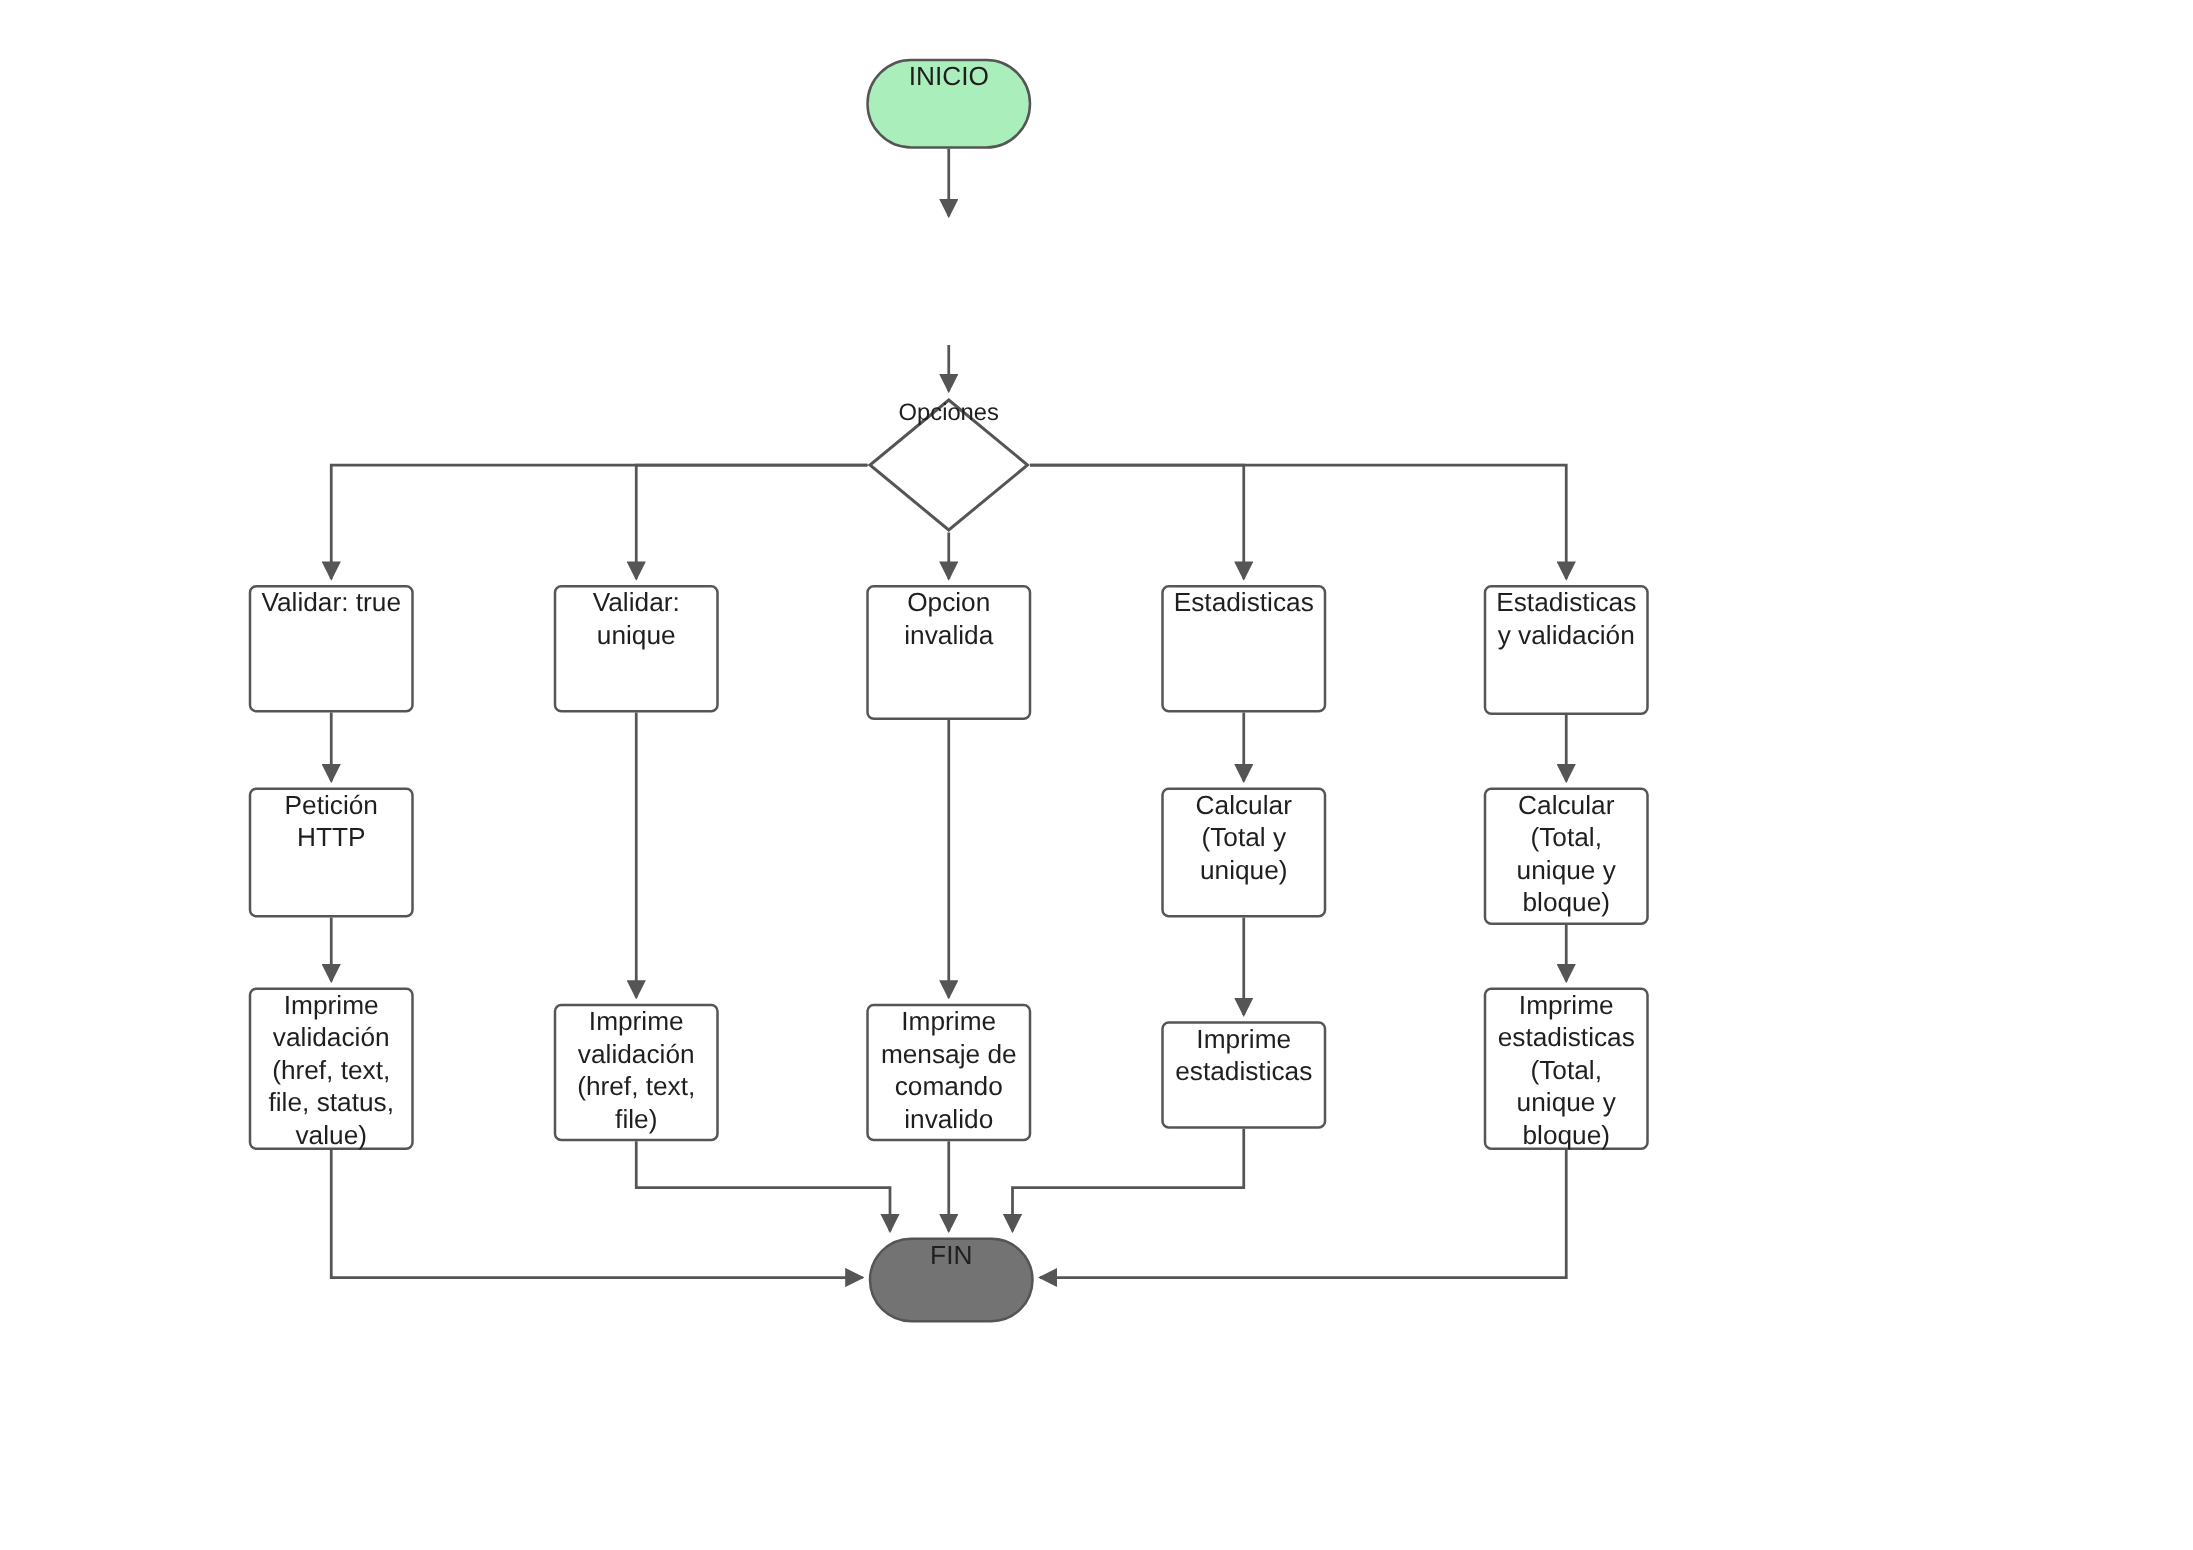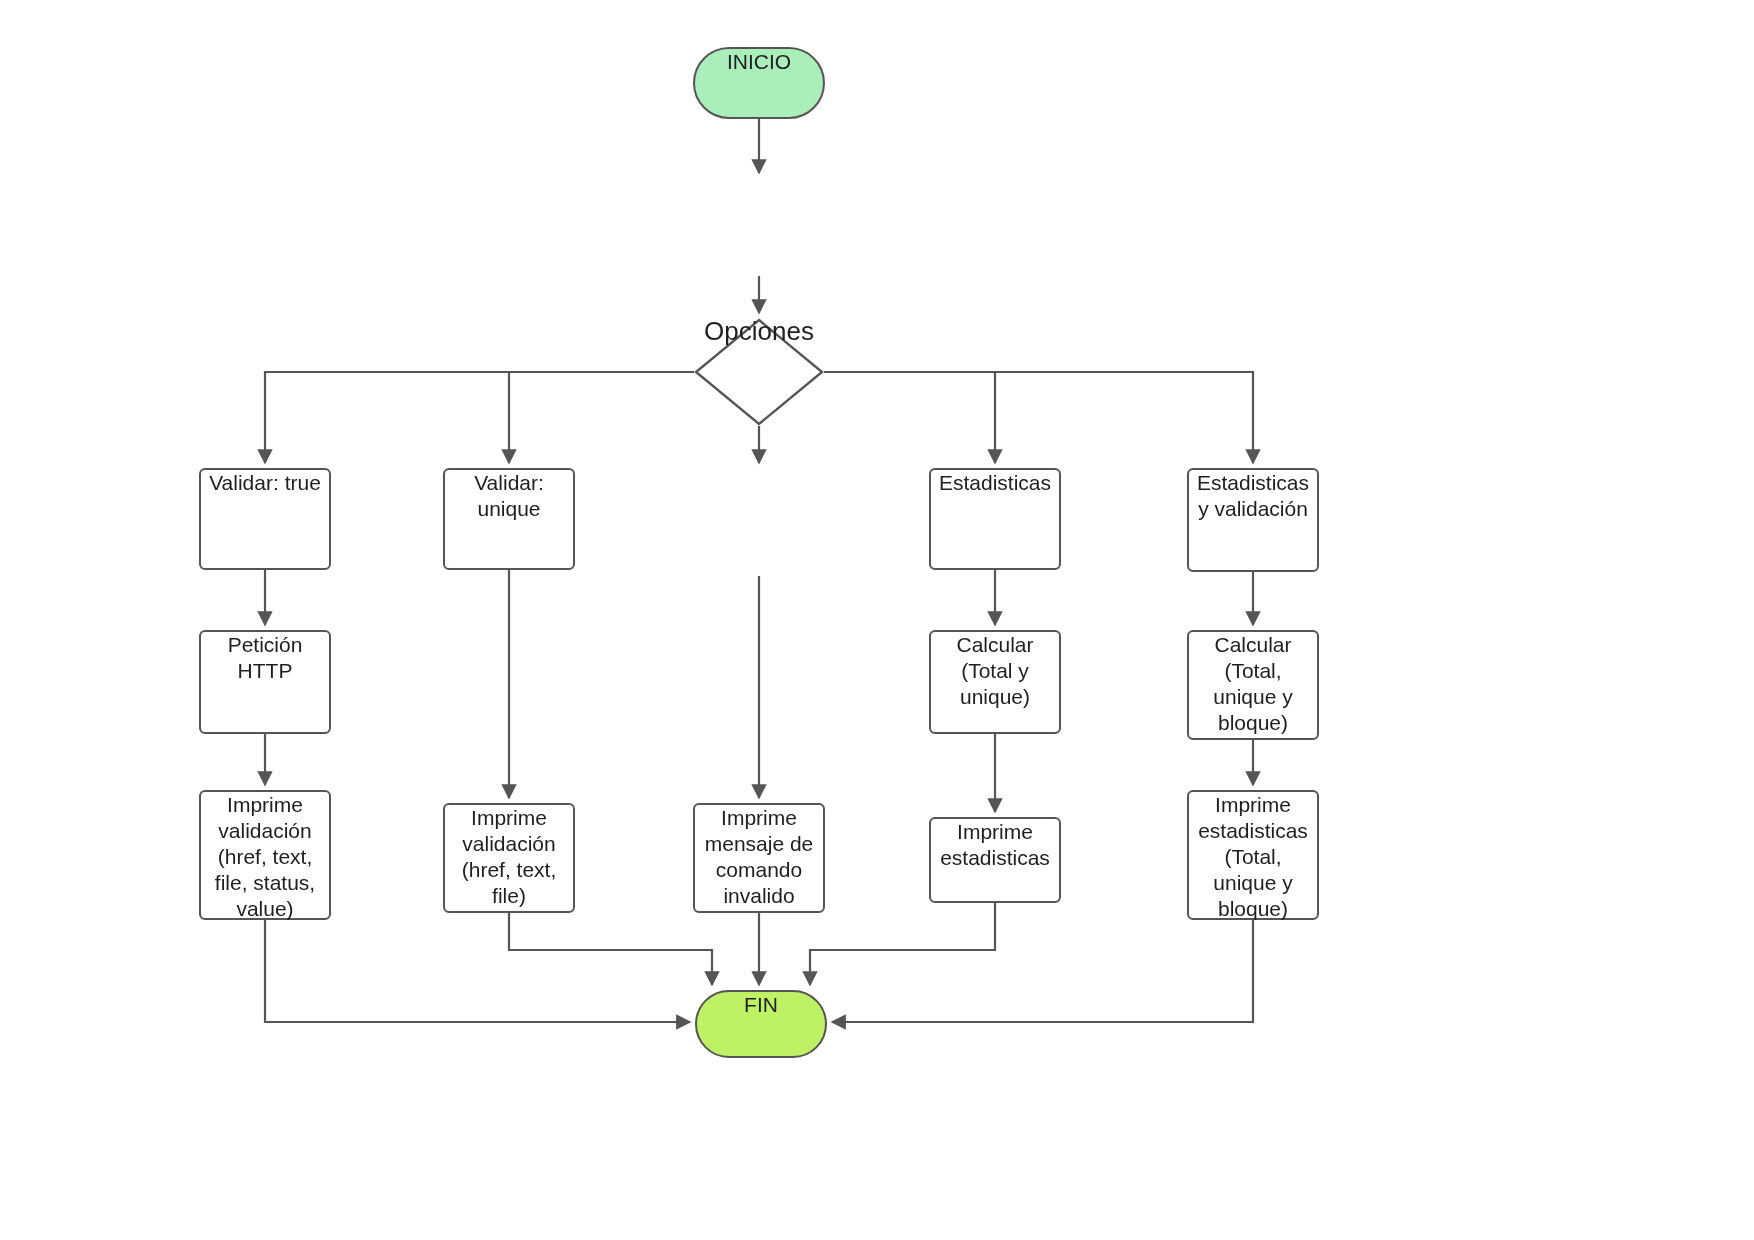--- a/index.html
+++ b/index.html
@@ -42,39 +42,39 @@
     border-radius: 6px;
   }
   .node.terminator {
     border-radius: 999px;
   }
   .node.start {
     background: #aaeebb;
     border-color: #555555;
   }
   .node.end {
-    background: #bef264;
+    background: #737373;
     border-color: #555555;
   }
   .node.decision {
     border: none;
     background: transparent;
   }
   .decision-shape {
     position: absolute;
     left: 0;
     top: 0;
     width: 100%;
     height: 100%;
     z-index: 1;
   }
   .decision-label {
     position: relative;
     z-index: 2;
-    font-size: 26px;
+    font-size: 19px;
     color: #1f1f1f;
   }
   .node-label {
     display: block;
     white-space: pre-line;
     padding: 0 6px;
   }
 </style>
 </head>
 <body>
@@ -144,20 +144,24 @@
   </div>
 
   <div class="node process" style="left:199px; top:468px; width:132px; height:102px;">
     <span class="node-label">Validar: true</span>
   </div>
 
   <div class="node process" style="left:443px; top:468px; width:132px; height:102px;">
     <span class="node-label">Validar: unique</span>
   </div>
 
+  <div class="node process" style="left:693px; top:468px; width:132px; height:108px;">
+    <span class="node-label">Opcion
+invalida</span>
+  </div>
 
   <div class="node process" style="left:929px; top:468px; width:132px; height:102px;">
     <span class="node-label">Estadisticas</span>
   </div>
 
   <div class="node process" style="left:1187px; top:468px; width:132px; height:104px;">
     <span class="node-label">Estadisticas
 y validación</span>
   </div>
 

